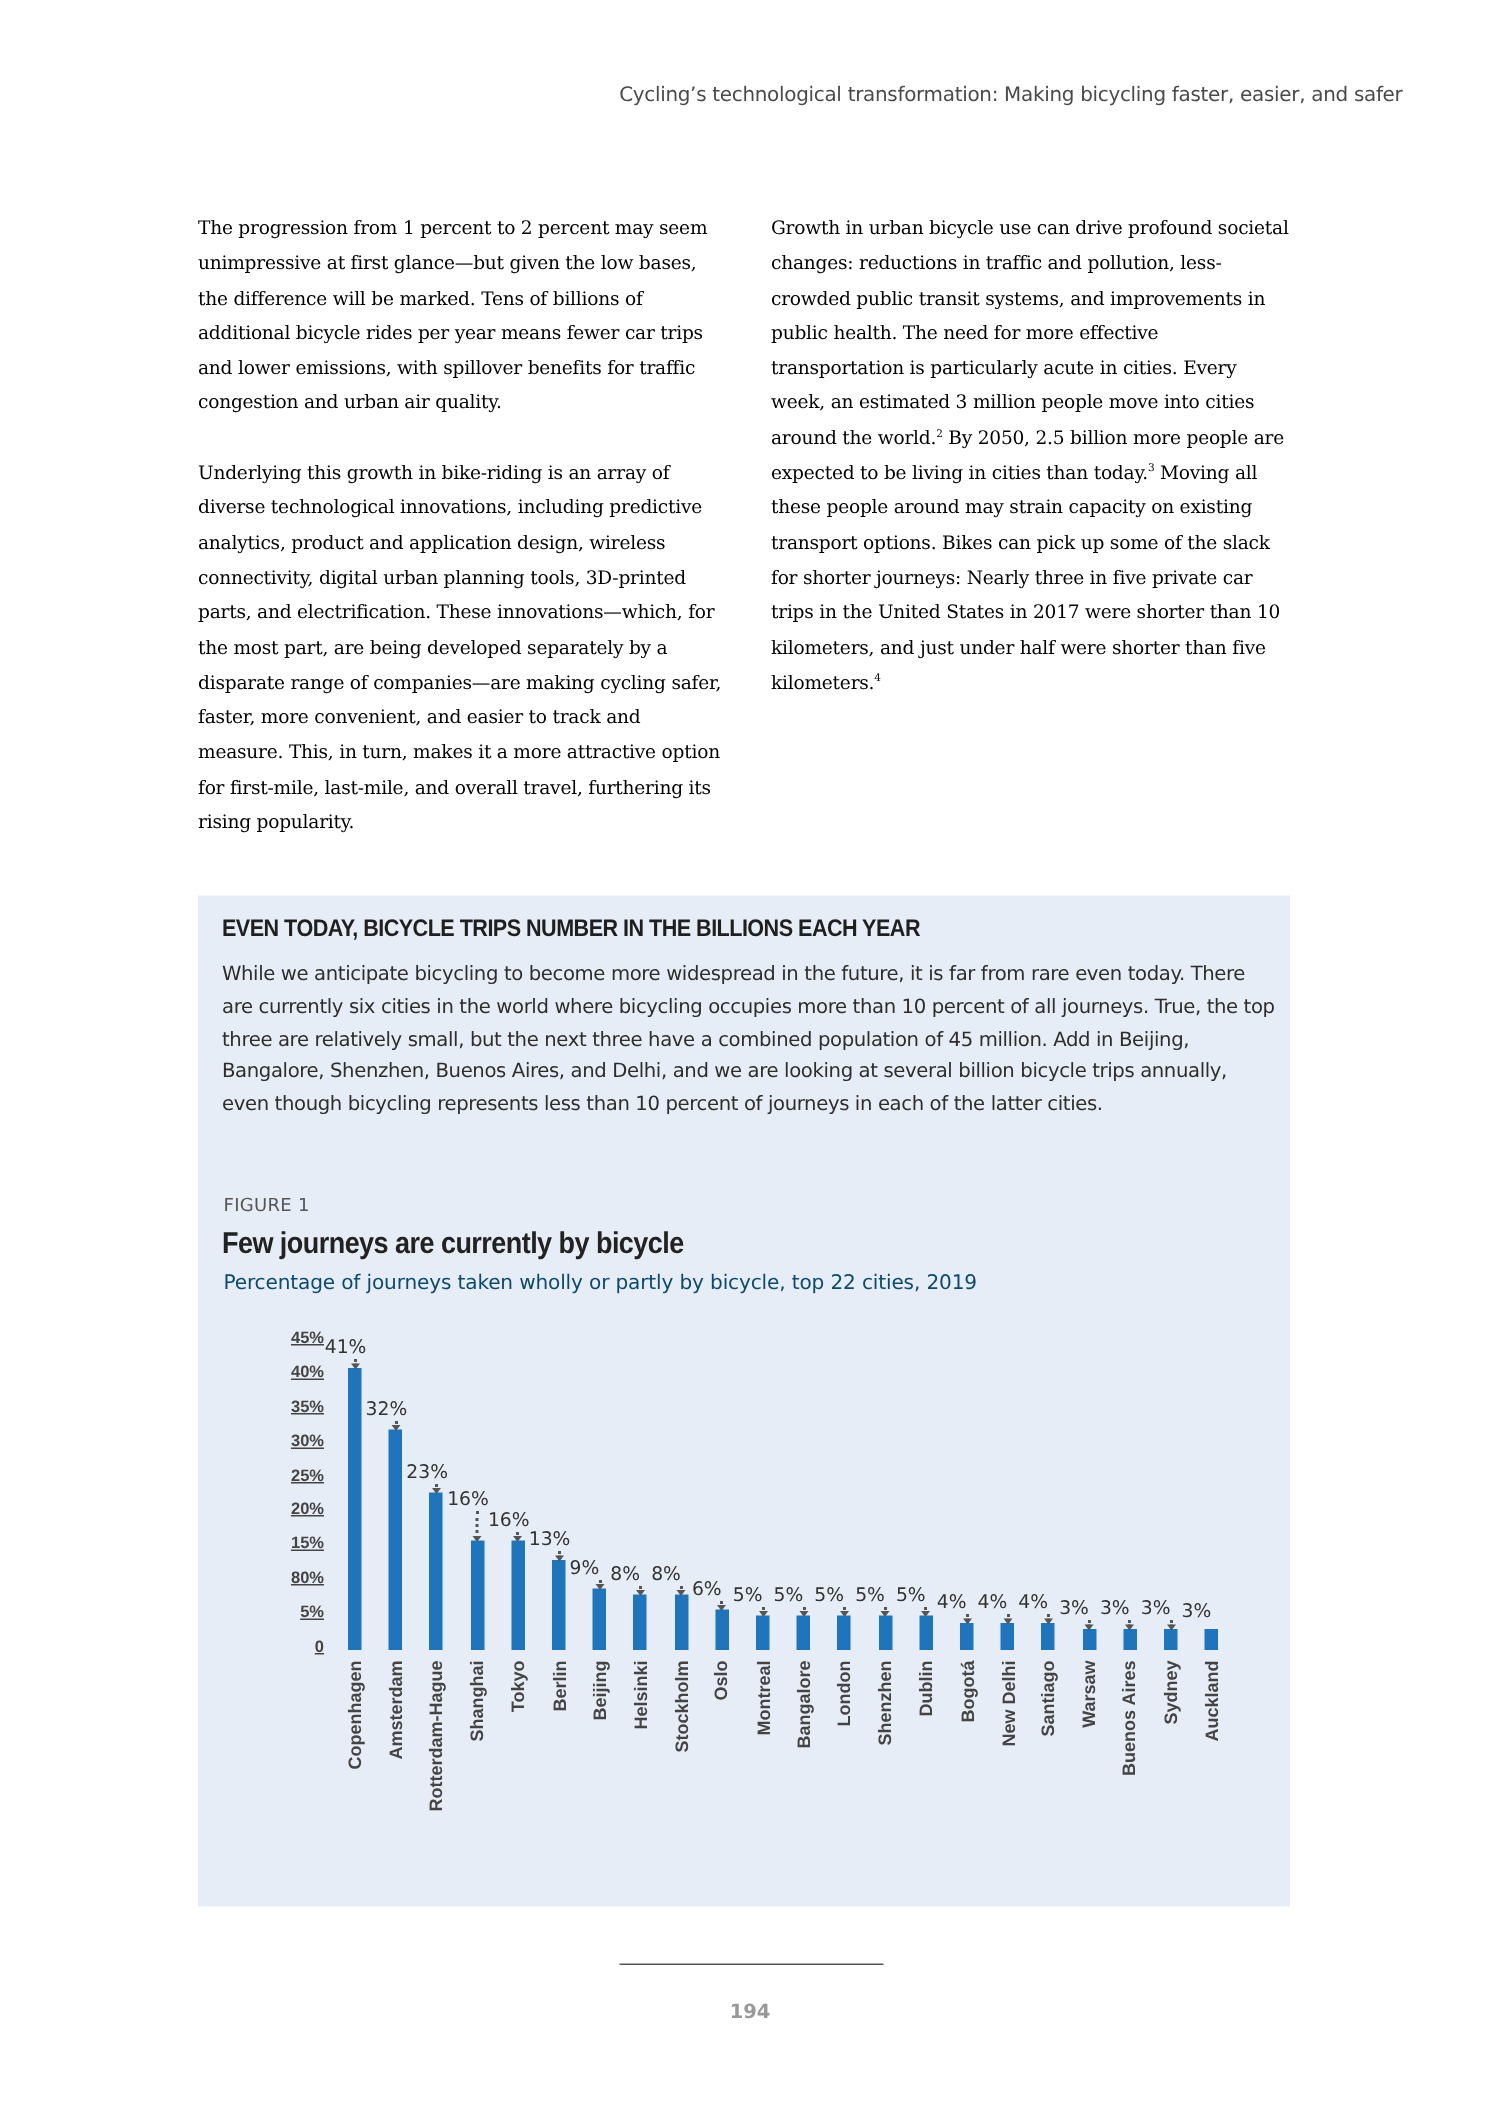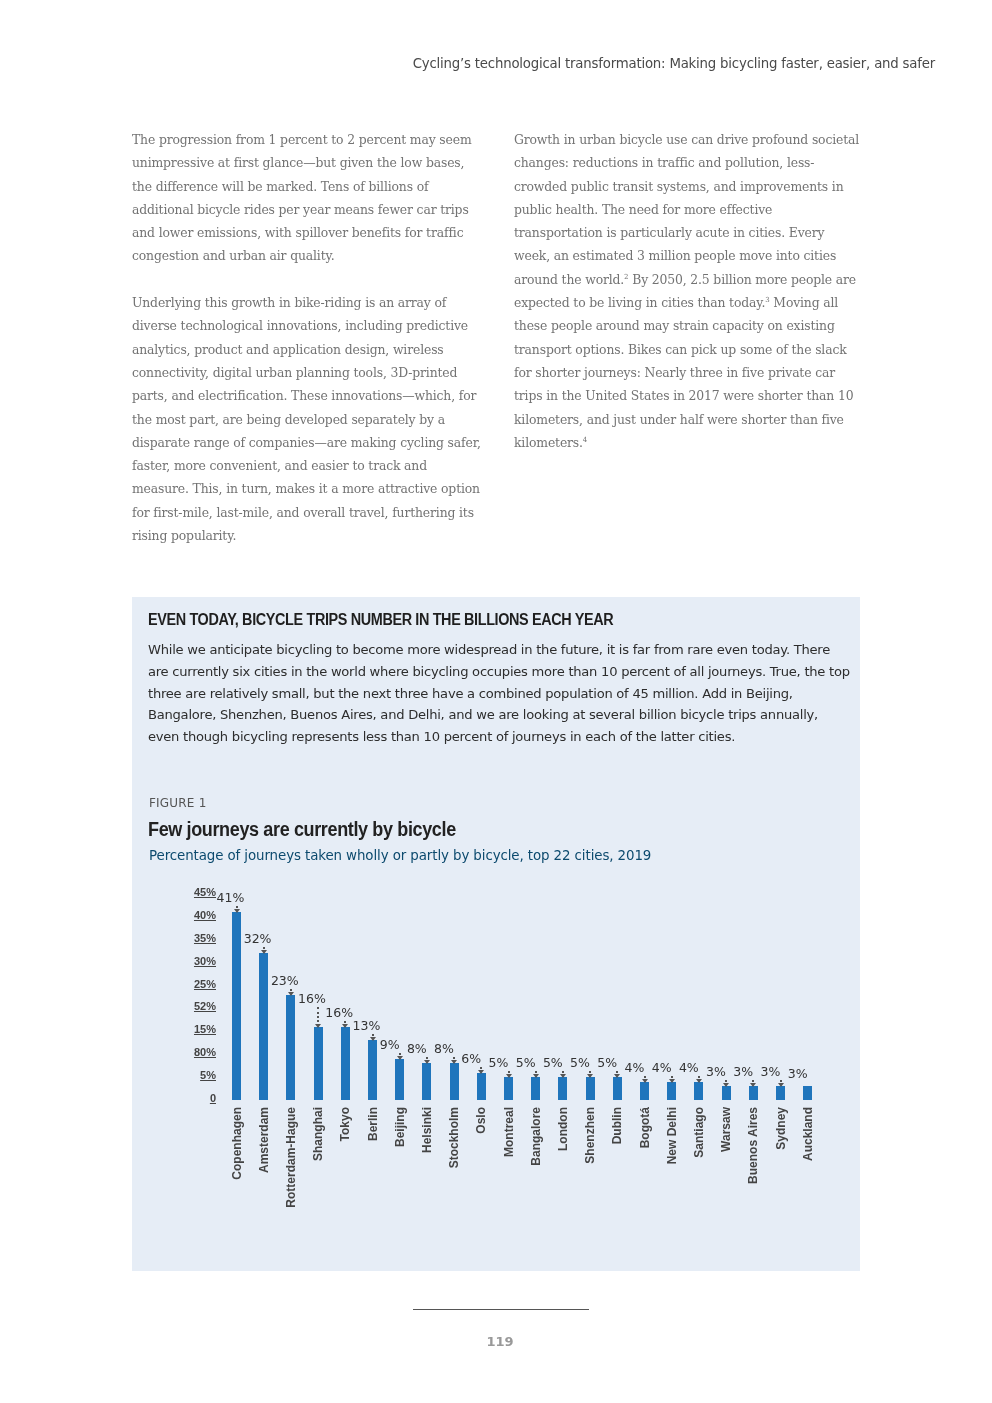--- a/index.html
+++ b/index.html
@@ -6,23 +6,23 @@
   html, body { width: 992px; height: 1403px; background: #ffffff; overflow: hidden; }
   body { position: relative; font-family: "DejaVu Sans", sans-serif; color: #333; }
 
   .running-header {
     position: absolute; left: 400px; top: 56px; width: 535px;
     text-align: right; font-family: "DejaVu Sans", sans-serif;
     font-size: 13.3px; color: #4a4a4a; letter-spacing: -0.2px;
   }
 
   .col {
-    position: absolute; top: 128px; width: 350px;
+    position: absolute; top: 140px; width: 350px;
     font-family: "DejaVu Serif", serif; font-size: 12.4px;
-    line-height: 23.3px; color: #737373; letter-spacing: -0.15px;
+    line-height: 23.3px; color: #000000; letter-spacing: -0.15px;
   }
   .col.left { left: 132px; }
   .col.right { left: 514px; }
   .col p { margin-bottom: 23.3px; }
   .col sup { font-size: 7px; vertical-align: 5px; line-height: 0; }
 
   .sidebar-box {
     position: absolute; left: 132px; top: 597px; width: 728px; height: 674px;
     background: #e6edf6;
   }
@@ -113,21 +113,21 @@
   <div class="box-body">While we anticipate bicycling to become more widespread in the future, it is far from rare even today. There are currently six cities in the world where bicycling occupies more than 10 percent of all journeys. True, the top three are relatively small, but the next three have a combined population of 45 million. Add in Beijing, Bangalore, Shenzhen, Buenos Aires, and Delhi, and we are looking at several billion bicycle trips annually, even though bicycling represents less than 10 percent of journeys in each of the latter cities.</div>
   <div class="fig-label">FIGURE 1</div>
   <div class="fig-title">Few journeys are currently by bicycle</div>
   <div class="fig-subtitle">Percentage of journeys taken wholly or partly by bicycle, top 22 cities, 2019</div>
 
   <div class="chart" id="chart">
       <div class="ytick" style="left: 44px; top: 495px;">0</div>
       <div class="ytick" style="left: 44px; top: 472.1px;">5%</div>
       <div class="ytick" style="left: 44px; top: 449.2px;">80%</div>
       <div class="ytick" style="left: 44px; top: 426.3px;">15%</div>
-      <div class="ytick" style="left: 44px; top: 403.4px;">52%</div>
+      <div class="ytick" style="left: 44px; top: 403.4px;">20%</div>
       <div class="ytick" style="left: 44px; top: 380.5px;">25%</div>
       <div class="ytick" style="left: 44px; top: 357.6px;">30%</div>
       <div class="ytick" style="left: 44px; top: 334.7px;">35%</div>
       <div class="ytick" style="left: 44px; top: 311.8px;">40%</div>
       <div class="ytick" style="left: 44px; top: 288.9px;">45%</div>
       <div class="bar" style="left: 100px; top: 315.22px; width: 9px; height: 187.78px;"></div>
       <div class="leader" style="left: 103.5px; top: 309.22px; height: 5px;"></div>
       <div class="val" style="left: 84.5px; top: 293.22px;">41%</div>
       <div class="xlab" style="left: 24.5px; top: 510px;">Copenhagen</div>
       <div class="bar" style="left: 127.2px; top: 356.44px; width: 9px; height: 146.56px;"></div>
@@ -211,13 +211,13 @@
       <div class="val" style="left: 628.5px; top: 467.26px;">3%</div>
       <div class="xlab" style="left: 598.5px; top: 510px;">Sydney</div>
       <div class="bar" style="left: 671.2px; top: 489.26px; width: 9px; height: 13.74px;"></div>
       <div class="val" style="left: 655.7px; top: 469.26px;">3%</div>
       <div class="xlab" style="left: 614.7px; top: 510px;">Auckland</div>
     </div>
 
 </div>
 
 <div class="footnote-rule"></div>
-<div class="page-number">119</div>
+<div class="page-number">194</div>
 
 </body></html>

